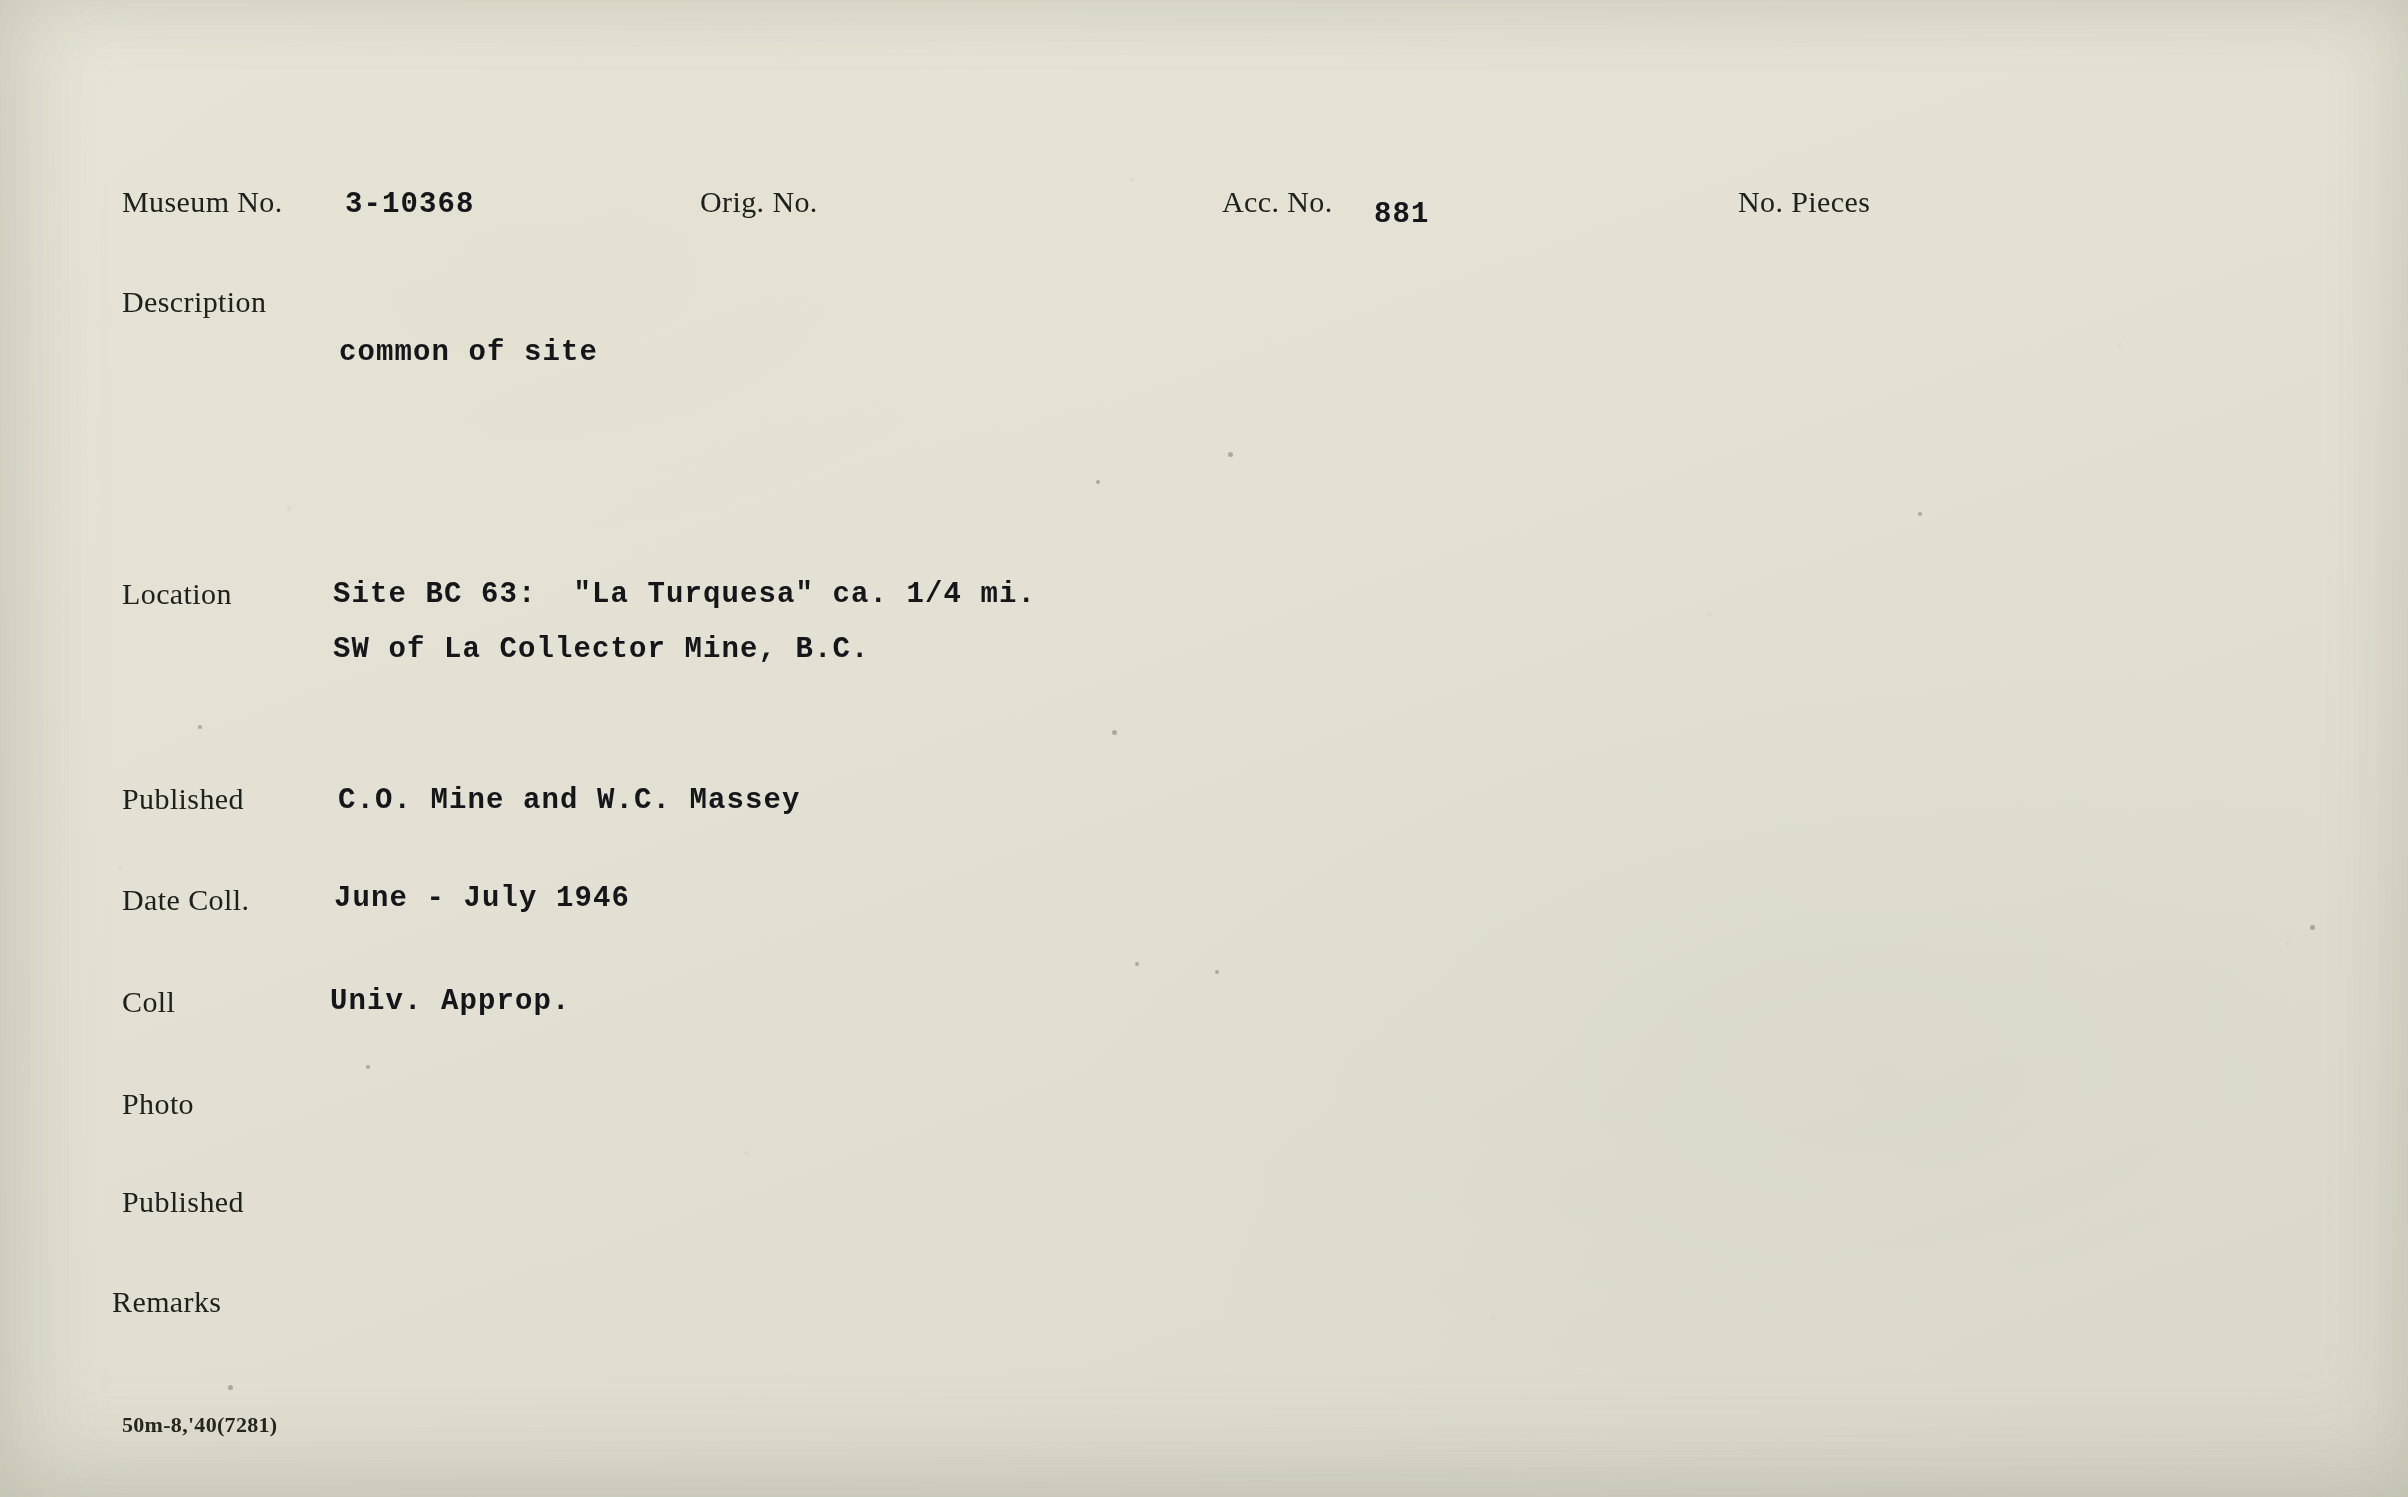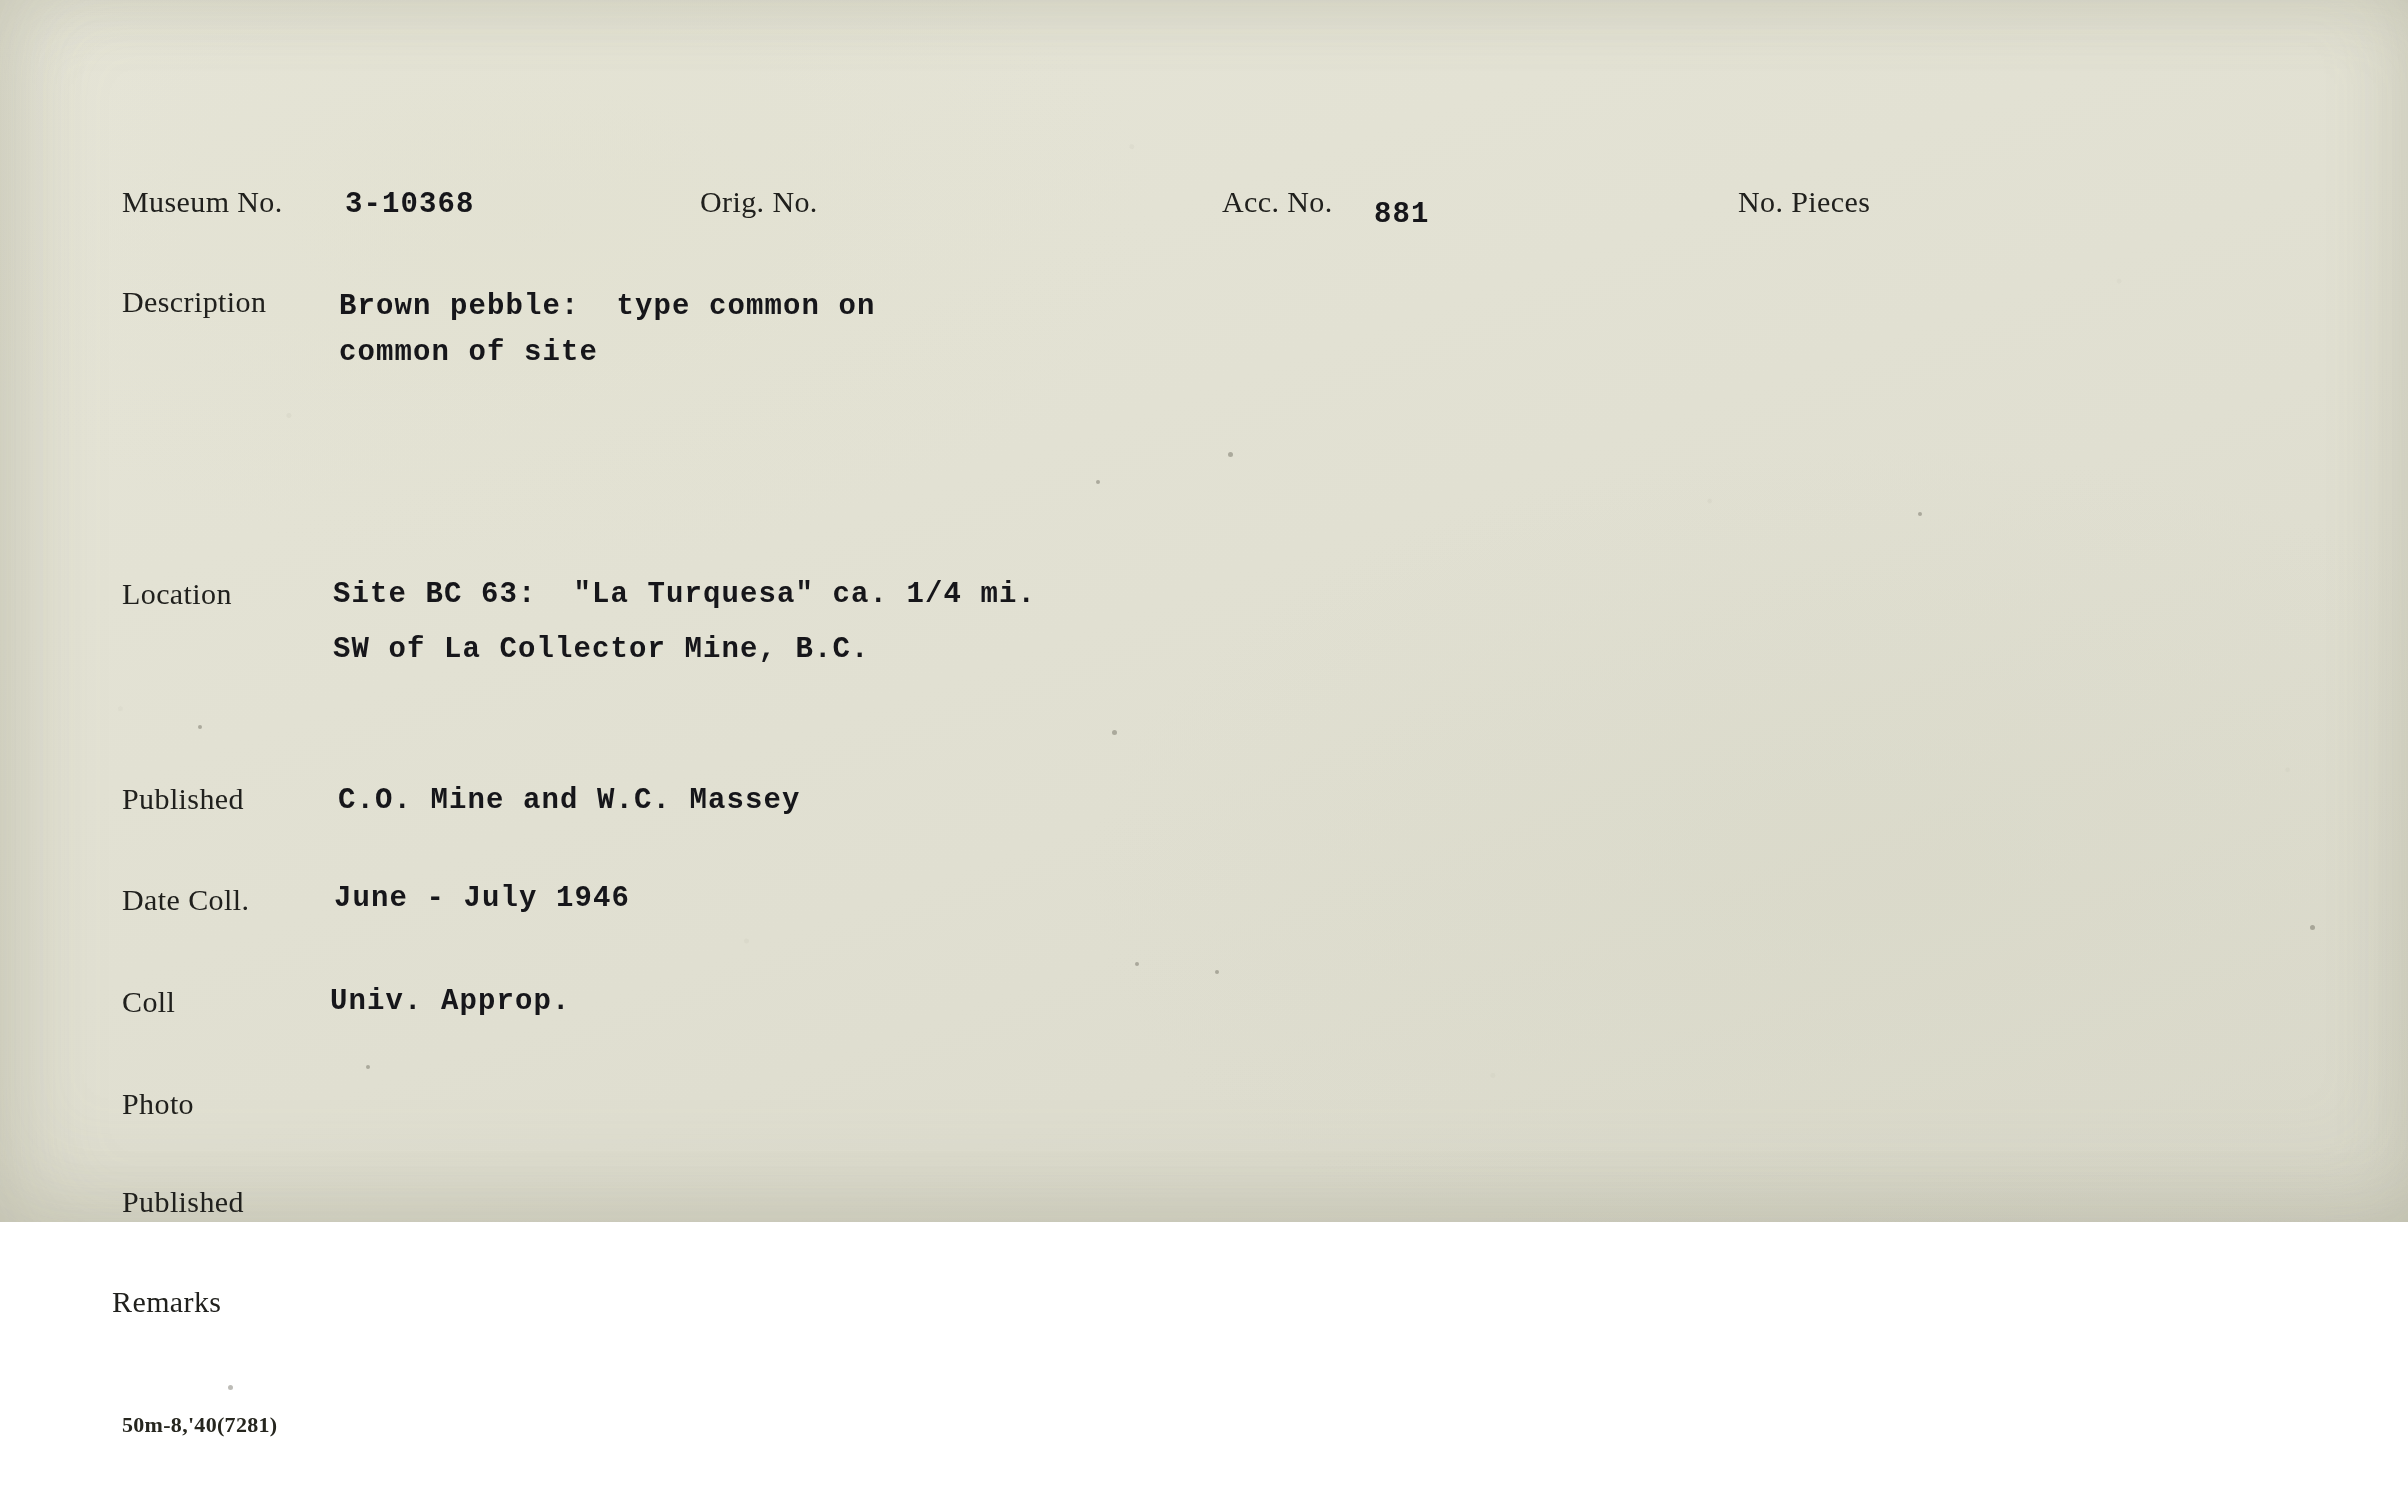--- a/index.html
+++ b/index.html
@@ -9,21 +9,21 @@
   }
   body {
     width: 2408px;
     height: 1497px;
     overflow: hidden;
   }
 
   .card {
     position: relative;
     width: 2408px;
-    height: 1222px;
+    height: 1497px;
     background:
       radial-gradient(ellipse 900px 500px at 22% 18%, rgba(225,224,207,0.55), rgba(225,224,207,0) 70%),
       radial-gradient(ellipse 1100px 600px at 78% 72%, rgba(214,214,197,0.45), rgba(214,214,197,0) 72%),
       linear-gradient(160deg, #e6e5d8 0%, #e3e2d4 30%, #e0dfd1 58%, #dddcce 78%, #d9d8ca 100%);
     font-family: "Liberation Serif", serif;
     color: #1b1b1b;
   }
 
   
   .grain {
@@ -116,21 +116,20 @@
   <div class="plabel" style="left:700px; top:185px;">Orig. No.</div>
   <div class="twr" style="left:880px; top:182px;"></div>
 
   <div class="plabel" style="left:1222px; top:185px;">Acc. No.</div>
   <div class="twr" style="left:1374px; top:192px;">881</div>
 
   <div class="plabel" style="left:1738px; top:185px;">No. Pieces</div>
   <div class="twr" style="left:1940px; top:182px;"></div>
 
   <div class="plabel" style="left:122px; top:285px;">Description</div>
-  <div class="twr" style="left:339px; top:284px;">Brown pebble:  type common on</div>
   <div class="twr" style="left:339px; top:330px;">common of site</div>
 
   <div class="plabel" style="left:122px; top:577px;">Location</div>
   <div class="twr" style="left:333px; top:572px;">Site BC 63:  "La Turquesa" ca. 1/4 mi.</div>
   <div class="twr" style="left:333px; top:627px;">SW of La Collector Mine, B.C.</div>
 
   <div class="plabel" style="left:122px; top:782px;">Published</div>
   <div class="twr" style="left:338px; top:778px;">C.O. Mine and W.C. Massey</div>
 
   <div class="plabel" style="left:122px; top:883px;">Date Coll.</div>

